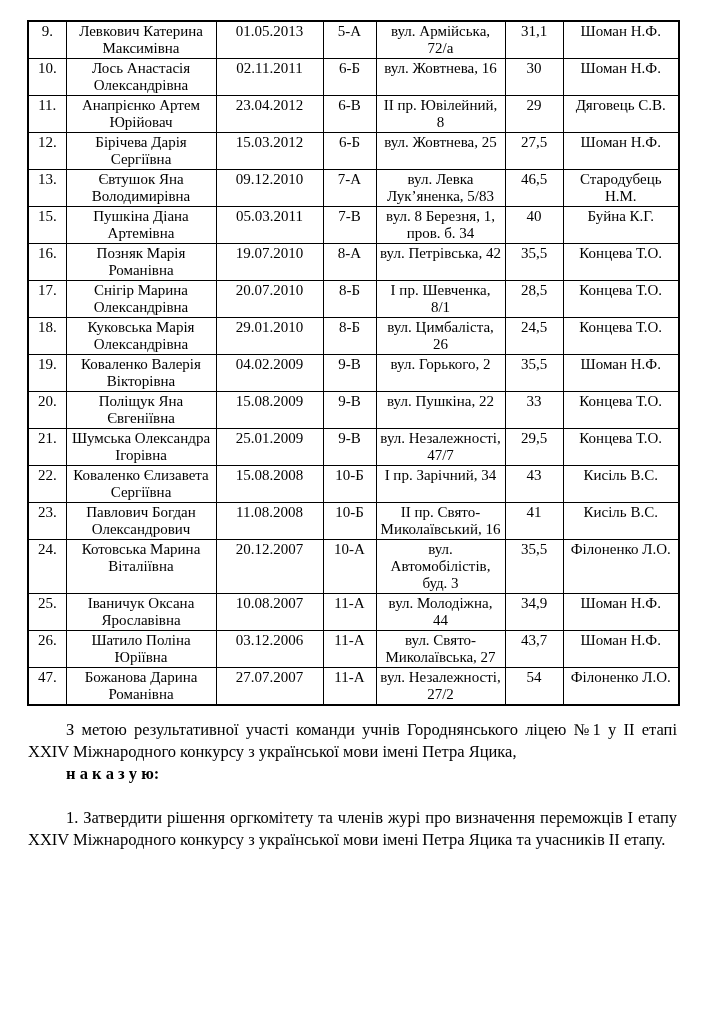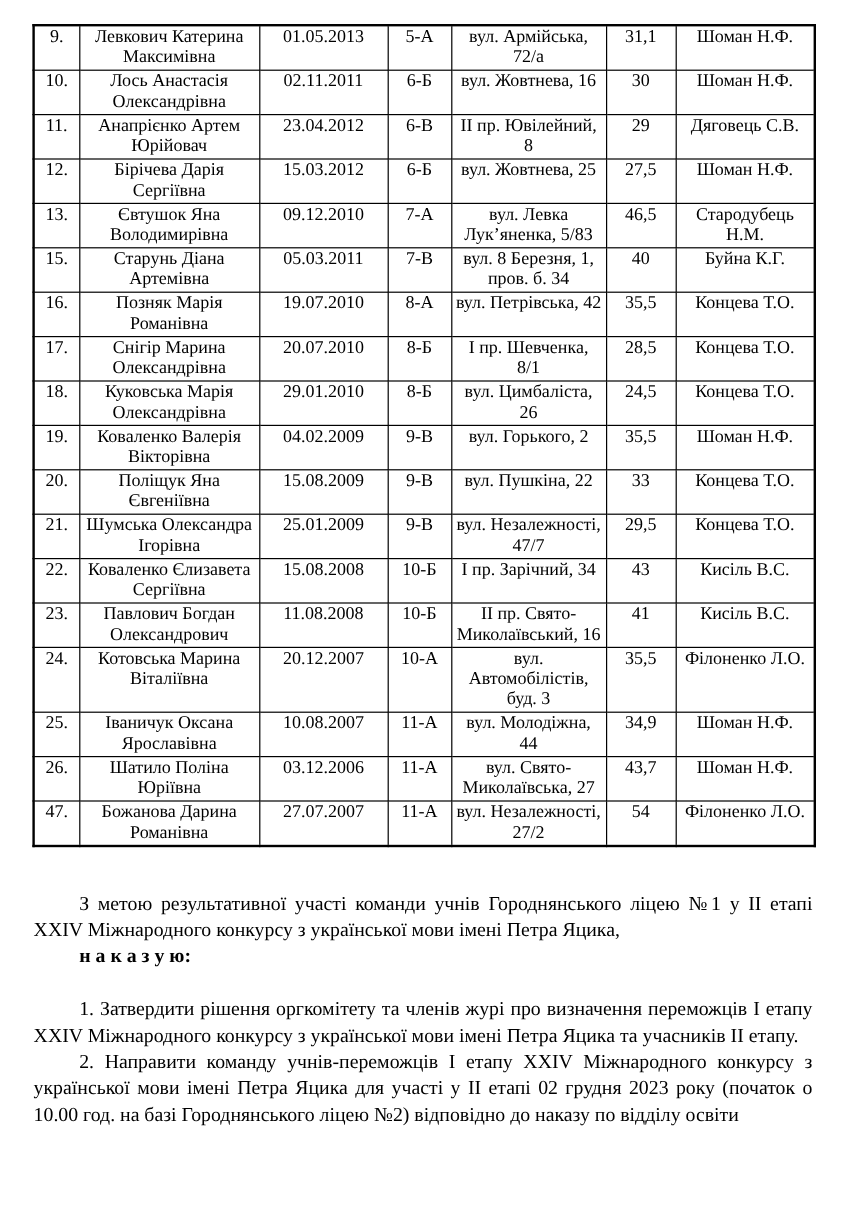--- a/index.html
+++ b/index.html
@@ -35,21 +35,21 @@
   }
   .col-num     { width: 38px; }
   .col-name    { width: 150px; }
   .col-date    { width: 107px; }
   .col-class   { width: 53px; }
   .col-address { width: 129px; }
   .col-score   { width: 58px; }
   .col-teacher { width: 116px; }
 
   .text-block {
-    margin: 36px 28px 0 28px;
+    margin: 13px 28px 0 28px;
     font-size: 16.5px;
     line-height: 22px;
     text-align: justify;
   }
   .text-block p {
     margin: 0;
     text-indent: 38px;
   }
   .decree-word {
     font-weight: bold;
@@ -112,21 +112,21 @@
           <td>13.</td>
           <td>Євтушок Яна Володимирівна</td>
           <td>09.12.2010</td>
           <td>7-А</td>
           <td>вул. Левка Лук’яненка, 5/83</td>
           <td>46,5</td>
           <td>Стародубець Н.М.</td>
         </tr>
         <tr>
           <td>15.</td>
-          <td>Старунь Діана Артемівна</td>
+          <td>Пушкіна Діана Артемівна</td>
           <td>05.03.2011</td>
           <td>7-В</td>
           <td>вул. 8 Березня, 1, пров. б. 34</td>
           <td>40</td>
           <td>Буйна К.Г.</td>
         </tr>
         <tr>
           <td>16.</td>
           <td>Позняк Марія Романівна</td>
           <td>19.07.2010</td>
@@ -235,16 +235,15 @@
           <td>Філоненко Л.О.</td>
         </tr>
       </tbody>
   </table>
 
   <div class="text-block">
     <p>З метою результативної участі команди учнів Городнянського ліцею №1 у ІІ етапі XXIV Міжнародного конкурсу з української мови імені Петра Яцика,</p>
     <p class="decree-word">н а к а з у ю:</p>
     <div class="para-gap"></div>
     <p>1. Затвердити рішення оргкомітету та членів журі про визначення переможців І етапу XXIV Міжнародного конкурсу з української мови імені Петра Яцика та учасників ІІ етапу.</p>
-    <p>2. Направити команду учнів-переможців І етапу XXIV Міжнародного конкурсу з української мови імені Петра Яцика для участі у ІІ етапі 02 грудня 2023 року (початок о 10.00 год. на базі Городнянського ліцею №2) відповідно до наказу по відділу освіти</p>
   </div>
 
 </div>
 
 </body></html>

